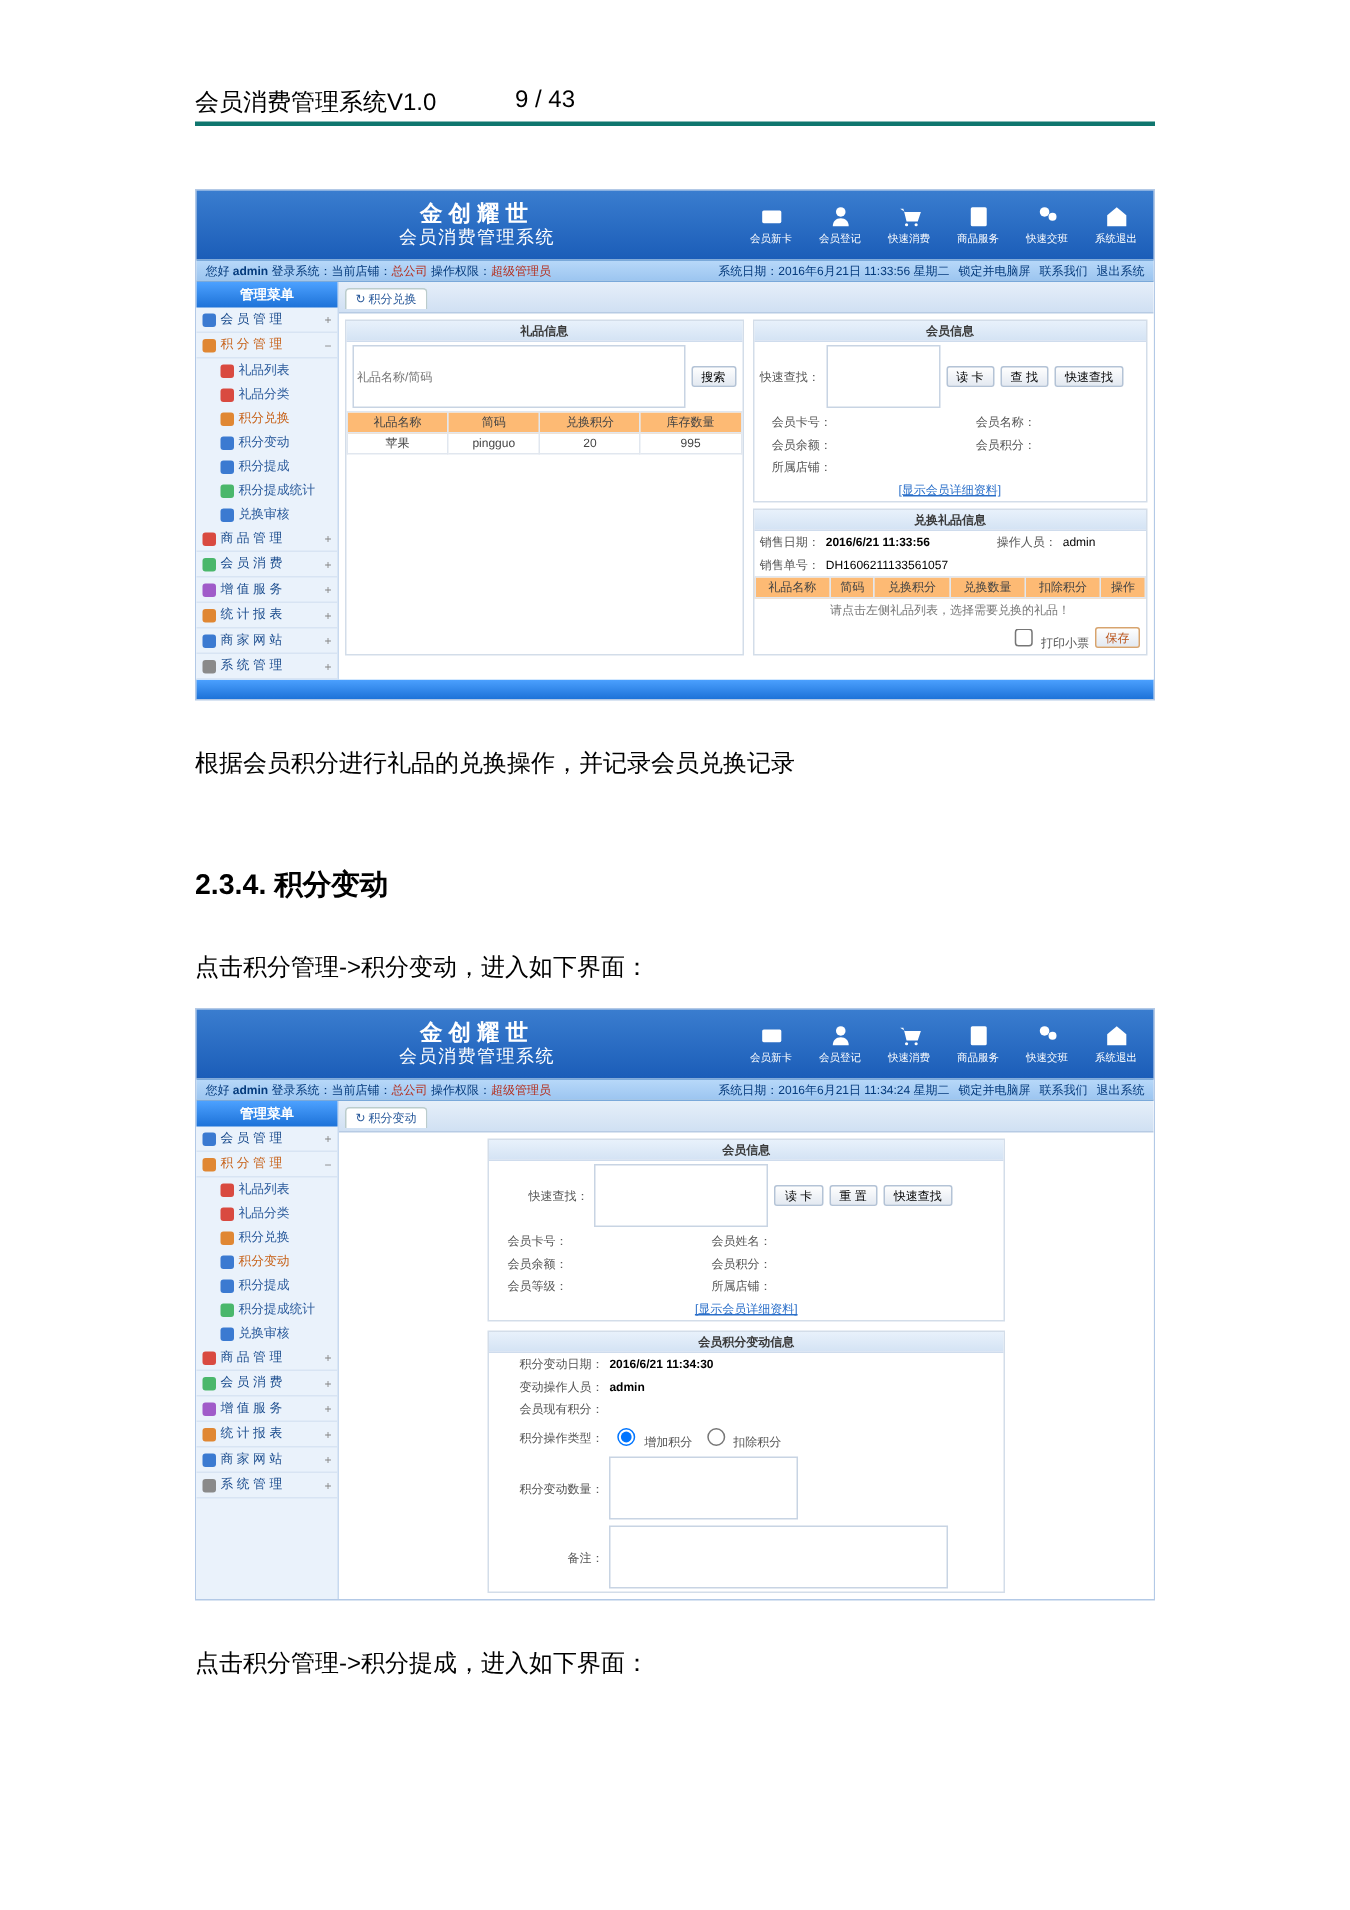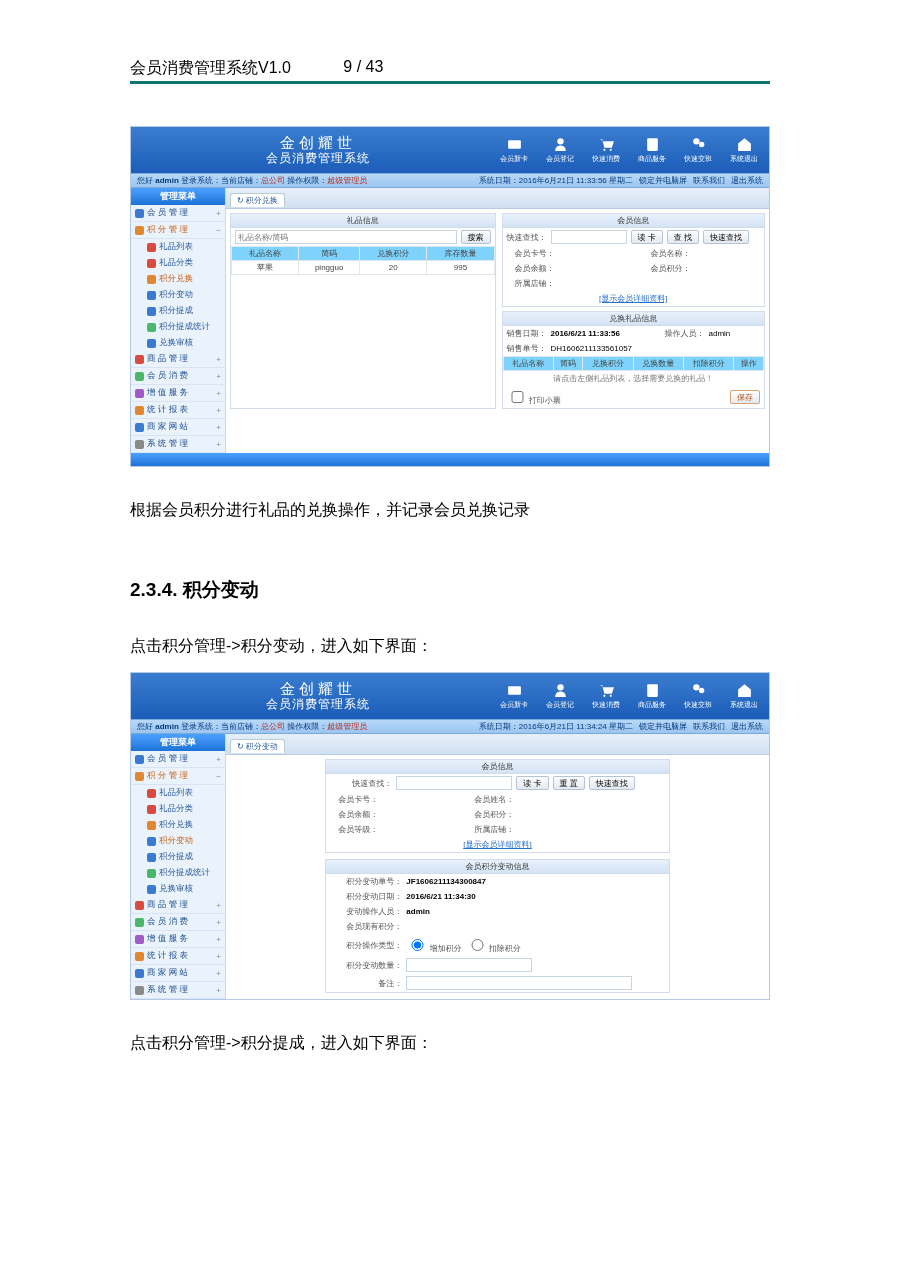--- a/index.html
+++ b/index.html
@@ -4,21 +4,21 @@
 <style>
 body{margin:0;background:#fff;font-family:"Microsoft YaHei",SimSun,Arial,sans-serif;color:#000}
 .page{width:900px;margin:0 auto;padding:58px 0 40px}
 .doc-header{margin:0 130px;border-bottom:3px solid #0f766e;padding-bottom:2px;display:flex;font-size:16px}
 .doc-header .t{flex:1}
 .doc-header .p{flex:1;text-align:left}
 .doc-header .sp{flex:1}
 .shot{margin:42px 130px 0;border:1px solid #b3c9e6}
 .topbar{background:linear-gradient(#3a7dcf,#1b5db8);display:flex;align-items:center;color:#fff;height:46px;padding:0 8px}
 .brand{flex:1;text-align:center;line-height:1.1}
-.brand .l1{font-size:15px;font-weight:400;letter-spacing:4px}
+.brand .l1{font-size:15px;font-weight:700;letter-spacing:4px}
 .brand .l2{font-size:12px;letter-spacing:1px}
 .ticons{display:flex;gap:12px}
 .tic{width:34px;text-align:center}
 .tic svg{width:17px;height:17px;display:block;margin:0 auto 1px}
 .tic .lbl{font-size:7px;color:#fff}
 .infobar{background:linear-gradient(#b7d8f9,#9cc5f0);font-size:8px;color:#043a7c;display:flex;justify-content:space-between;padding:1px 6px;border-top:1px solid #7aa9da;border-bottom:1px solid #7aa9da}
 .infobar a{color:#b42d1c}
 .infobar .r span{margin-left:6px}
 .ws{display:flex;background:#fff}
 .side{width:94px;background:#eaf2fb;border-right:1px solid #c8d9ef}
@@ -28,30 +28,30 @@
 .navr.sub{padding-left:16px;border-bottom:none;color:#2a5a9b}
 .navr.sub.sel{color:#c7631b}
 .nexp{margin-left:auto;font-size:8px;color:#888}
 .ni{width:9px;height:9px;display:inline-block;border-radius:2px}
 .ni.blue{background:#3b7ad1}.ni.org{background:#e08733}.ni.red{background:#d94a40}.ni.grn{background:#4ab76b}.ni.pur{background:#a05bc9}.ni.gry{background:#8a8a8a}
 .main{flex:1;background:#fff}
 .tabbar{background:linear-gradient(#e6eff9,#d0e0f3);border-bottom:1px solid #b7cbe4;padding:1px 4px}
 .tab{display:inline-flex;align-items:center;gap:2px;background:#fff;border:1px solid #bcc;border-bottom:none;border-radius:3px 3px 0 0;font-size:8px;padding:1px 6px;color:#2a5a9b}
 .row{display:flex;gap:6px;padding:4px}
 .panel{border:1px solid #d3dde9}
-.panel-h{background:linear-gradient(#e8f1fb,#d4e3f4);font-size:8px;text-align:center;padding:1px 0;font-weight:400;color:#3a3a3a;border-bottom:1px solid #cfdced}
+.panel-h{background:linear-gradient(#e8f1fb,#d4e3f4);font-size:8px;text-align:center;padding:1px 0;font-weight:700;color:#3a3a3a;border-bottom:1px solid #cfdced}
 .panel-b{font-size:8px}
 .fr{display:flex;align-items:center;padding:2px 4px;gap:4px}
 .fr label{color:#555;min-width:38px;text-align:right}
-.fr input{border:1px solid #c8d4e3;height:12px;font-size:8px;padding:0 2px}
+.fr input{border:1px solid #c8d4e3;height:12px;font-size:8px;padding:14px 2px}
 .btn{background:linear-gradient(#fefefe,#e3e9f1);border:1px solid #b4c3d6;font-size:8px;padding:0 6px;height:14px;cursor:pointer;border-radius:2px}
 .btn.o{color:#b9531a;border-color:#d7a46e}
 table{border-collapse:collapse;width:100%;font-size:8px}
 th,td{border:1px solid #e1e7ef;padding:1px 3px;text-align:center;color:#444}
-th{background:#7dd3fc;font-weight:400}
+th{background:#fdba74;font-weight:400}
 .linklike{color:#2a6fc9;text-decoration:underline;cursor:pointer}
 .foot{background:linear-gradient(#4ca1ff,#1d72d8);height:13px}
 .doc-para{margin:30px 130px 0;font-size:16px;line-height:1.6}
 .doc-h3{margin:54px 130px 0;font-size:19px;font-weight:700}
 </style>
 </head>
 <body>
 
 <div class="page">
   <div class="doc-header">
@@ -273,21 +273,21 @@
                         <th>兑换积分</th>
                         <th>兑换数量</th>
                         <th>扣除积分</th>
                         <th>操作</th>
                       </tr>
                     </tbody>
                   </table>
                 <div class="fr" style="justify-content:center;color:#777">
                     <span>请点击左侧礼品列表，选择需要兑换的礼品！</span>
                   </div>
-                <div class="fr" style="justify-content:space-between">
+                <div class="fr" style="justify-content:flex-end">
                   <label><input type="checkbox" style=""> <span>打印小票</span></label>
                   <button class="btn o">保存</button>
                 </div>
               </div>
             </div>
           </div>
         </div>
       </div>
     </div>
     <div class="foot"></div>
@@ -462,24 +462,20 @@
                 </div>
               <div class="fr" style="justify-content:center">
                   <span class="linklike">[显示会员详细资料]</span>
                 </div>
             </div>
           </div>
           <div class="panel" style="width:64%">
             <div class="panel-h">会员积分变动信息</div>
             <div class="panel-b">
               <div class="fr">
-                  <label style="min-width:72px">积分变动单号：</label>
-                  <b>JF1606211134300847</b>
-                </div>
-              <div class="fr">
                   <label style="min-width:72px">积分变动日期：</label>
                   <b>2016/6/21 11:34:30</b>
                 </div>
               <div class="fr">
                   <label style="min-width:72px">变动操作人员：</label>
                   <b>admin</b>
                 </div>
               <div class="fr">
                   <label style="min-width:72px">会员现有积分：</label>
                 </div>

